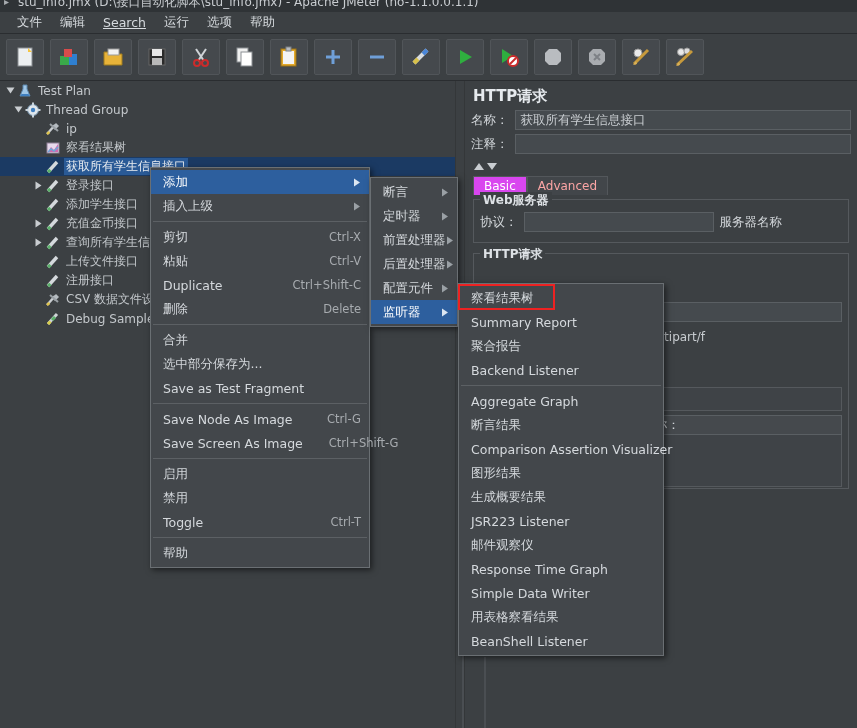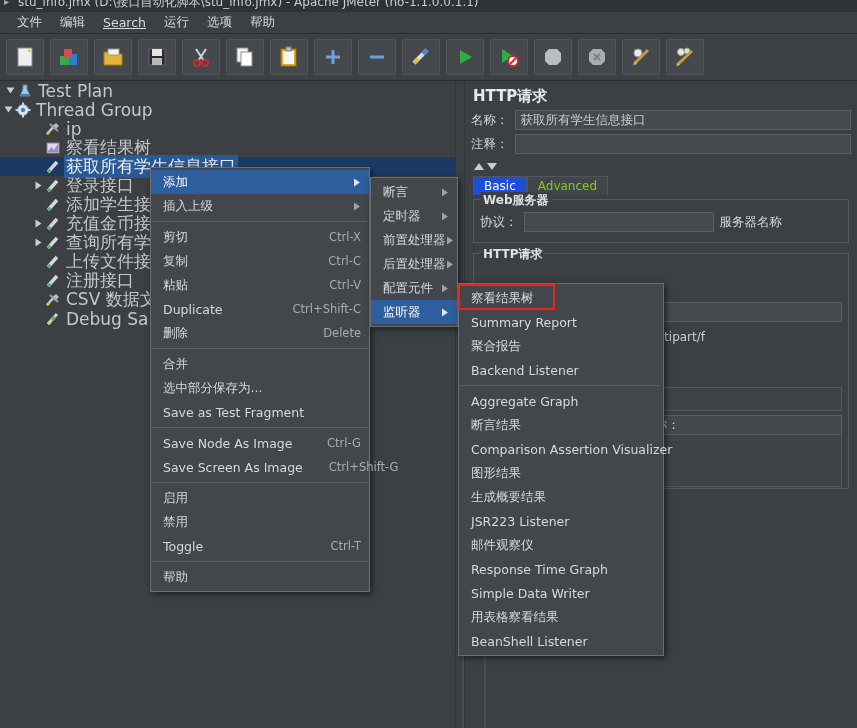--- a/index.html
+++ b/index.html
@@ -80,21 +80,21 @@
     background: #4a4e52;
   }
   .hbar-bottom {
     position: absolute; left: 465px; top: 655px; width: 392px; height: 2px;
     background: #4a4e52;
   }
 
   
   .trow {
     position: relative; height: 19px; display: flex; align-items: center;
-    font-size: 17px; color: #c3c7cb; white-space: nowrap; cursor: default;
+    font-size: 12px; color: #c3c7cb; white-space: nowrap; cursor: default;
   }
   .trow.sel { background: #1b3a63; }
   .trow.sel .tlabel { background: #2a5a96; color: #e8ecf0; }
   .tlabel { padding: 0 2px; }
   .arrow {
     width: 12px; height: 19px; display: inline-flex; align-items: center;
     justify-content: center; flex: 0 0 auto;
   }
   .arrow svg { display: block; }
   .ticon {
@@ -107,24 +107,24 @@
   .rp-row { display: flex; align-items: center; padding: 2px 6px; gap: 6px; }
   .rp-lab { font-size: 12.5px; color: #d2d6da; white-space: nowrap; }
   .rp-field {
     background: #454a4e; border: 1px solid #5a5f63; height: 20px;
     font-size: 12.5px; color: #c9cdd1; padding: 1px 5px; display: flex;
     align-items: center; flex: 1 1 auto; overflow: hidden; white-space: nowrap;
   }
   .rp-spin { padding-left: 8px; display: flex; gap: 1px; }
   .tabs { display: flex; align-items: flex-end; padding: 0 8px; height: 20px; }
   .tab {
-    font-size: 12px; padding: 2px 10px; color: #84cc16;
+    font-size: 12px; padding: 2px 10px; color: #fca5a5;
     background: #42464a; border: 1px solid #53575b; border-bottom: none; cursor: default;
   }
-  .tab.active { background: #1d4ed8; color: #ffffff; }
+  .tab.active { background: #d946ef; color: #ffffff; }
   .grp {
     margin: 4px 8px 0 8px; border: 1px solid #55595d; padding: 6px 6px 6px 6px;
     position: relative;
   }
   .grp-title {
     position: absolute; top: -8px; left: 6px; background: #3c4043;
     font-size: 12px; font-weight: bold; color: #dde1e5; padding: 0 3px;
   }
   .chkrow { display: flex; align-items: center; gap: 5px; padding: 3px 8px; font-size: 12px; }
   .chk {
@@ -351,21 +351,21 @@
           </svg>
         </span>
         <span class="ticon">
           <svg width="16" height="16" viewBox="0 0 16 16">
             <path d="M6 2 h4 v4 l3 7 H3 L6 6 Z" fill="#9fc7e8" stroke="#5d87ad"></path>
             <path d="M4.5 11 h7 l1 2 H3.5 Z" fill="#3f7fc0"></path>
           </svg>
         </span>
         <span class="tlabel">Test Plan</span>
       </div>
-      <div class="trow" style="padding-left: 2px;">
+      <div class="trow" style="padding-left: 12px;">
         <span class="arrow">
           <svg width="9" height="9" viewBox="0 0 9 9">
             <path d="M0.5 1.5 L8.5 1.5 L4.5 7.5 Z" fill="#c9cdd1"></path>
           </svg>
         </span>
         <span class="ticon">
           <svg width="16" height="16" viewBox="0 0 16 16">
             <circle cx="8" cy="8" r="5.5" fill="#dfe6ec" stroke="#6b8aa5"></circle>
             <circle cx="8" cy="8" r="2.2" fill="#3f7fc0"></circle>
             <g stroke="#c9d4dd" stroke-width="2">
@@ -604,24 +604,20 @@
             <path d="M1 0.5 L7 4.5 L1 8.5 Z" fill="#9aa0a5"></path>
           </svg>
         </span>
       </div>
       <div class="msep"></div>
       <div class="mrow">
         <span class="mlab">剪切</span>
         <span class="macc">Ctrl-X</span>
       </div>
       <div class="mrow">
-        <span class="mlab">复制</span>
-        <span class="macc">Ctrl-C</span>
-      </div>
-      <div class="mrow">
         <span class="mlab">粘贴</span>
         <span class="macc">Ctrl-V</span>
       </div>
       <div class="mrow">
         <span class="mlab">Duplicate</span>
         <span class="macc">Ctrl+Shift-C</span>
       </div>
       <div class="mrow">
         <span class="mlab">删除</span>
         <span class="macc">Delete</span>

